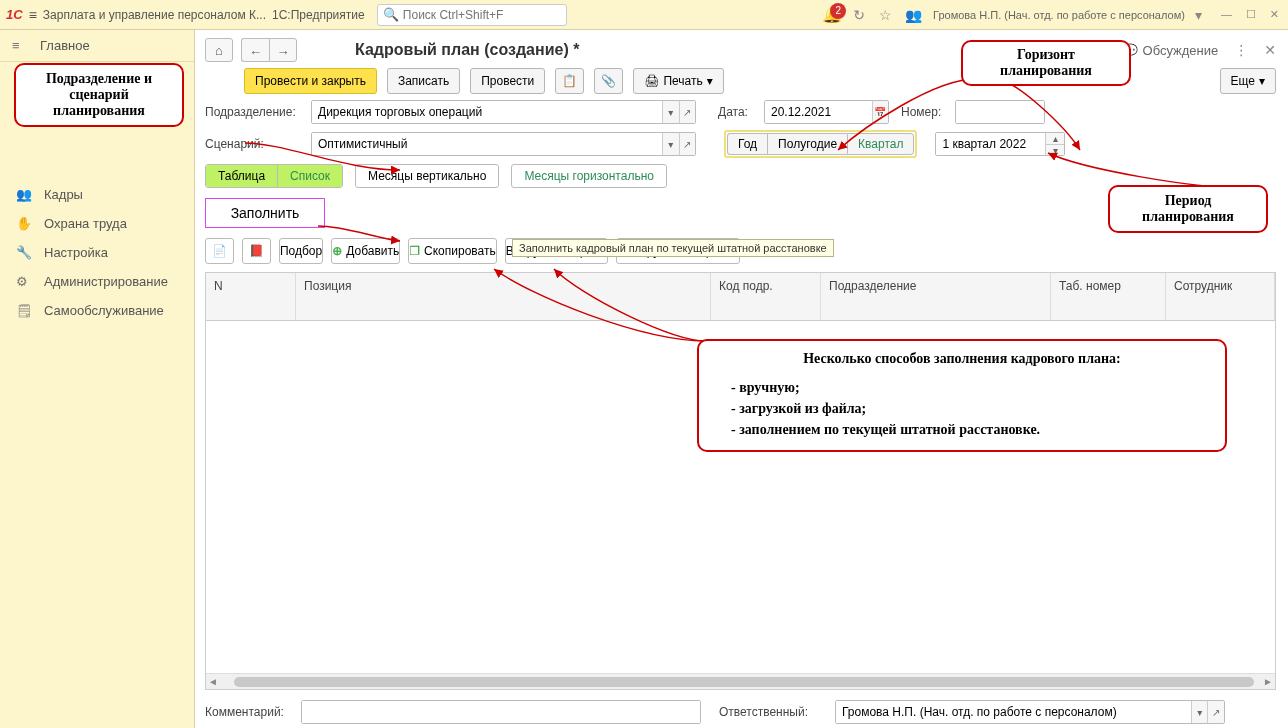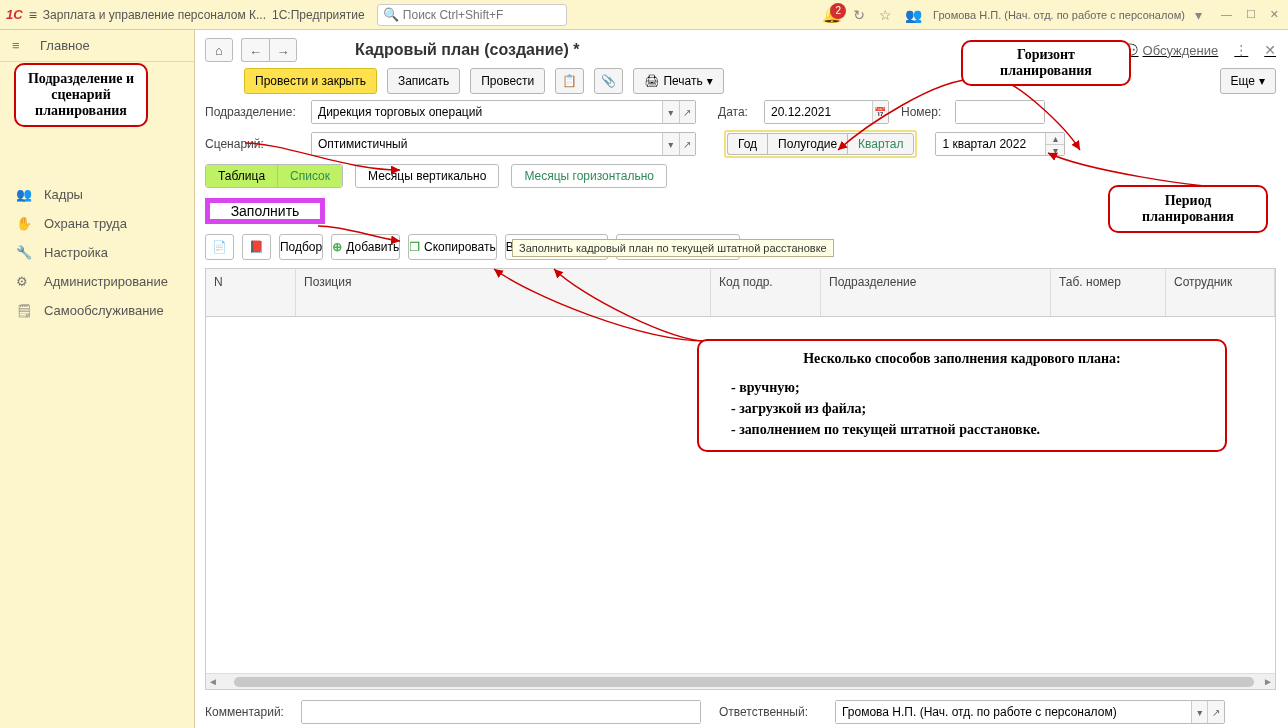--- a/index.html
+++ b/index.html
@@ -35,21 +35,21 @@
   
   .content { flex: 1; background: #fff; padding: 8px 12px 4px 10px; display: flex; flex-direction: column; gap: 6px; position: relative; }
   
   .titlebar { display: flex; align-items: center; gap: 8px; }
   .navbtn { border: 1px solid #bbb; background: #f7f7f7; width: 28px; height: 24px; display: inline-flex; align-items: center; justify-content: center; cursor: pointer; font-size: 13px; color: #555; border-radius: 3px; }
   .navbtn-group { display: inline-flex; }
   .navbtn-group .navbtn { border-radius: 0; }
   .navbtn-group .navbtn:first-child { border-radius: 3px 0 0 3px; border-right: none; }
   .navbtn-group .navbtn:last-child { border-radius: 0 3px 3px 0; }
   .page-title { font-size: 16px; font-weight: bold; color: #333; margin-left: 50px; }
-  .titlebar-right { margin-left: auto; display: flex; align-items: center; gap: 12px; text-decoration: underline; }
+  .titlebar-right { margin-left: auto; display: flex; align-items: center; gap: 12px; }
   .discuss { color: #666; font-size: 13px; display: flex; align-items: center; gap: 4px; cursor: pointer; }
   .close-doc { color: #888; cursor: pointer; font-size: 14px; }
   
   .toolbar { display: flex; align-items: center; gap: 10px; padding-left: 39px; }
   .btn { border: 1px solid #b5b5b5; background: #f5f5f5; padding: 4px 10px; font-size: 12px; cursor: pointer; border-radius: 3px; height: 26px; display: inline-flex; align-items: center; gap: 4px; }
   .btn.yellow { background: #ffe14d; border-color: #d8bd1f; }
   .btn.icononly { padding: 4px 6px; }
   .btn.more { margin-left: auto; }
   
   .formrow { display: flex; align-items: center; gap: 6px; }
@@ -65,21 +65,21 @@
   .seg:last-child { border-radius: 0 3px 3px 0; }
   .seg.active { color: #2e8b57; }
   
   .viewtabs { display: flex; gap: 12px; align-items: center; }
   .tabgroup { display: inline-flex; border: 1px solid #bbb; border-radius: 3px; overflow: hidden; }
   .tab { padding: 4px 12px; font-size: 12px; cursor: pointer; background: #bef264; }
   .tab.active { color: #2e8b57; }
   .tab:not(:last-child) { border-right: 1px solid #bbb; }
   .tabsingle { border: 1px solid #bbb; border-radius: 3px; padding: 4px 12px; font-size: 12px; cursor: pointer; }
   
-  .fillbtn { border: 5px solid #d946ef; background: #fff; padding: 0 20px; font-size: 14px; cursor: pointer; margin-top: 4px; width: 120px; text-align: center; }
+  .fillbtn { border: 1px solid #d946ef; background: #fff; padding: 6px 20px; font-size: 14px; cursor: pointer; margin-top: 4px; width: 120px; text-align: center; }
   .tooltip { position: absolute; left: 317px; top: 209px; background: #feffe5; border: 1px solid #b8b28a; padding: 2px 6px; font-size: 11px; color: #333; z-index: 10; }
   
   .actionbar { display: flex; align-items: center; gap: 8px; margin-top: 4px; }
   .abtn { border: 1px solid #bbb; background: #fff; padding: 4px 0; font-size: 12px; cursor: pointer; border-radius: 3px; display: inline-flex; align-items: center; gap: 4px; height: 26px; }
   .abtn.icon { padding: 4px 6px; }
   .green-plus { color: #4caf50; font-weight: bold; }
   .copy-icon { color: #219620; }
   .xls-icon { color: #217346; font-weight: bold; }
   
   .grid { border: 1px solid #ccc; flex: 1; min-height: 350px; display: flex; flex-direction: column; overflow: hidden; margin-top: 2px; }
@@ -87,21 +87,21 @@
   .gh { border-right: 1px solid #ddd; padding: 6px 8px; font-size: 12px; color: #444; display: flex; align-items: flex-start; }
   .grid-body { flex: 1; overflow: auto; }
   .hscroll { height: 16px; background: #f0f0f0; border-top: 1px solid #ddd; display: flex; align-items: center; }
   .hscroll-thumb { height: 10px; background: #c8c8c8; border-radius: 5px; margin-left: 14px; width: 1020px; }
   .hscroll-arrow { width: 14px; text-align: center; color: #888; font-size: 10px; }
   
   .footer { display: flex; align-items: center; gap: 6px; margin-top: 4px; bottom: 6px; }
   
   
   .callout { position: absolute; border: 2px solid #c00; border-radius: 10px; background: #fff; padding: 6px 10px; font-family: "Times New Roman", serif; font-weight: bold; text-align: center; z-index: 5; font-size: 14px; }
-  .callout.c1 { left: 14px; top: 63px; width: 134px; }
+  .callout.c1 { left: 14px; top: 63px; width: 170px; }
   .callout.c2 { left: 766px; top: 10px; width: 170px; padding: 5px 8px; }
   .callout.c3 { right: 20px; top: 155px; width: 160px; }
   .callout.c4 { left: 502px; top: 309px; width: 530px; text-align: left; padding: 10px 14px; }
   .callout.c4 .chead { text-align: center; margin-bottom: 10px; }
   .callout.c4 .citem { font-weight: bold; margin-left: 18px; line-height: 1.5; }
   
   svg.arrow { position: absolute; z-index: 4; pointer-events: none; }
   
 </style>
 </head>

